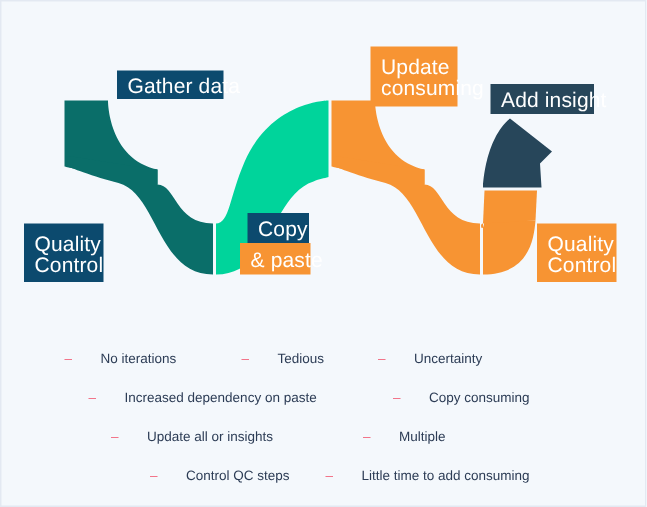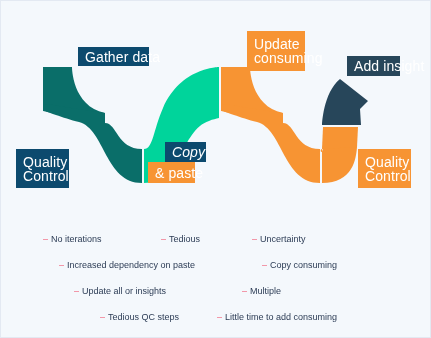--- a/index.html
+++ b/index.html
@@ -34,21 +34,21 @@
   }
   .tag.teal{background:#0c4a6e;}
   .tag.orange{background:#f79433;}
   .tag.navy{background:#27465a;}
 
   #list{
     position:absolute;left:0;top:220px;width:431px;height:118px;
   }
   .row{position:absolute;display:flex;align-items:baseline;}
   .dash{color:#f2647c;font-size:9px;margin-right:3px;line-height:1;}
-  .ltext{color:#2c3c55;font-size:9px;line-height:1;white-space:nowrap;}
+  .ltext{color:#2c3c55;font-size:9px;line-height:1;white-space:nowrap;margin-left:16px;}
 </style>
 </head>
 <body>
 
 <div id="frame">
 
   <div id="diagram">
     <svg width="431" height="220" viewBox="0 0 431 220" xmlns="http://www.w3.org/2000/svg">
 
       <path fill="#0a6e69" d="M42,66 L71,66
@@ -100,34 +100,34 @@
 
     <div class="tag teal" style="left:77px;top:46px;width:71px;height:19px;">
       <span>Gather data</span>
     </div>
 
     <div class="tag teal" style="left:15px;top:148px;width:53px;height:39px;">
       <span>Quality</span>
       <span>Control</span>
     </div>
 
-    <div class="tag teal" style="left:164px;top:141px;width:41px;height:20px;font-style:italic;">
+    <div class="tag teal" style="left:164px;top:141px;width:41px;height:20px;">
       <span>Copy</span>
     </div>
 
-    <div class="tag orange" style="left:147px;top:161px;width:47px;height:21px;">
+    <div class="tag orange" style="left:159px;top:161px;width:47px;height:21px;">
       <span>&amp; paste</span>
     </div>
 
     <div class="tag orange" style="left:246px;top:30px;width:58px;height:40px;">
       <span>Update</span>
       <span>consuming</span>
     </div>
 
-    <div class="tag navy" style="left:346px;top:55px;width:53px;height:20px;">
+    <div class="tag navy" style="left:326px;top:55px;width:69px;height:20px;">
       <span>Add insight</span>
     </div>
 
     <div class="tag orange" style="left:357px;top:148px;width:53px;height:39px;">
       <span>Quality</span>
       <span>Control</span>
     </div>
   </div>
 
   <div id="list">
@@ -162,21 +162,21 @@
       <span class="ltext">Update all or insights</span>
     </div>
 
     <div class="row" style="left:241px;top:66px;">
       <span class="dash">–</span>
       <span class="ltext">Multiple</span>
     </div>
 
     <div class="row" style="left:99px;top:92px;">
       <span class="dash">–</span>
-      <span class="ltext">Tedious QC steps</span>
+      <span class="ltext">Control QC steps</span>
     </div>
 
     <div class="row" style="left:216px;top:92px;">
       <span class="dash">–</span>
       <span class="ltext">Little time to add consuming</span>
     </div>
 
   </div>
 </div>
 

